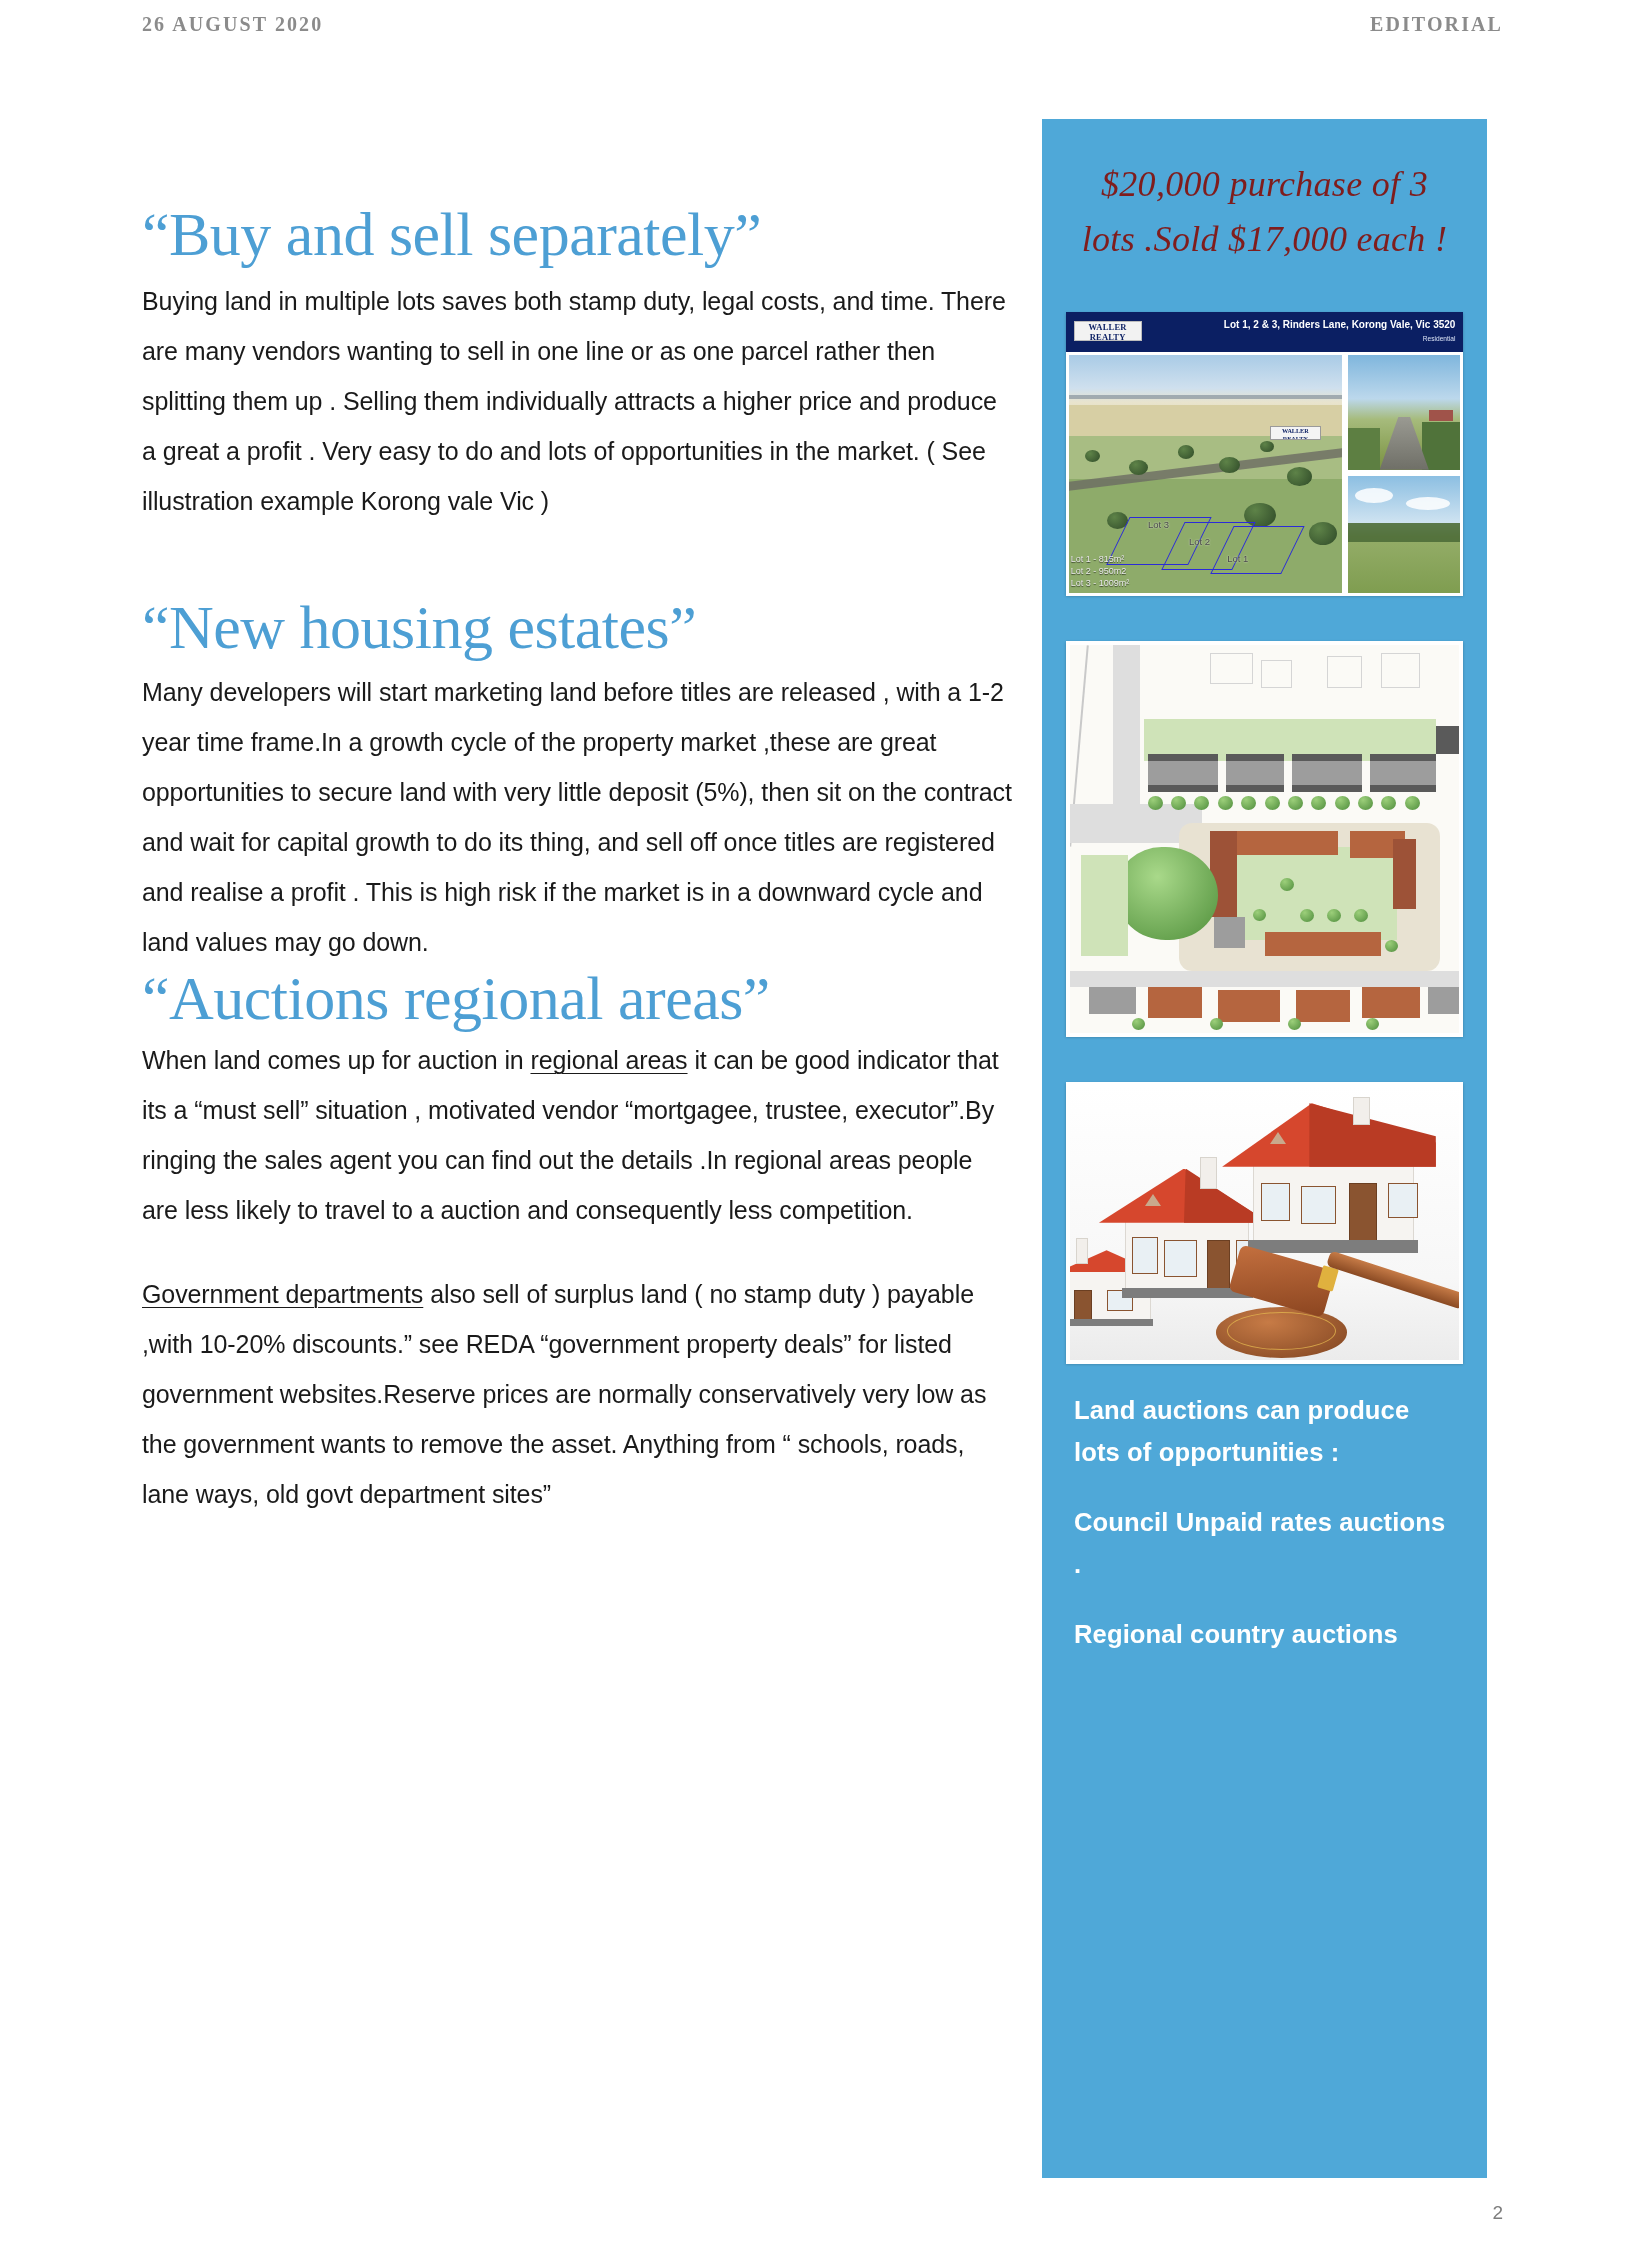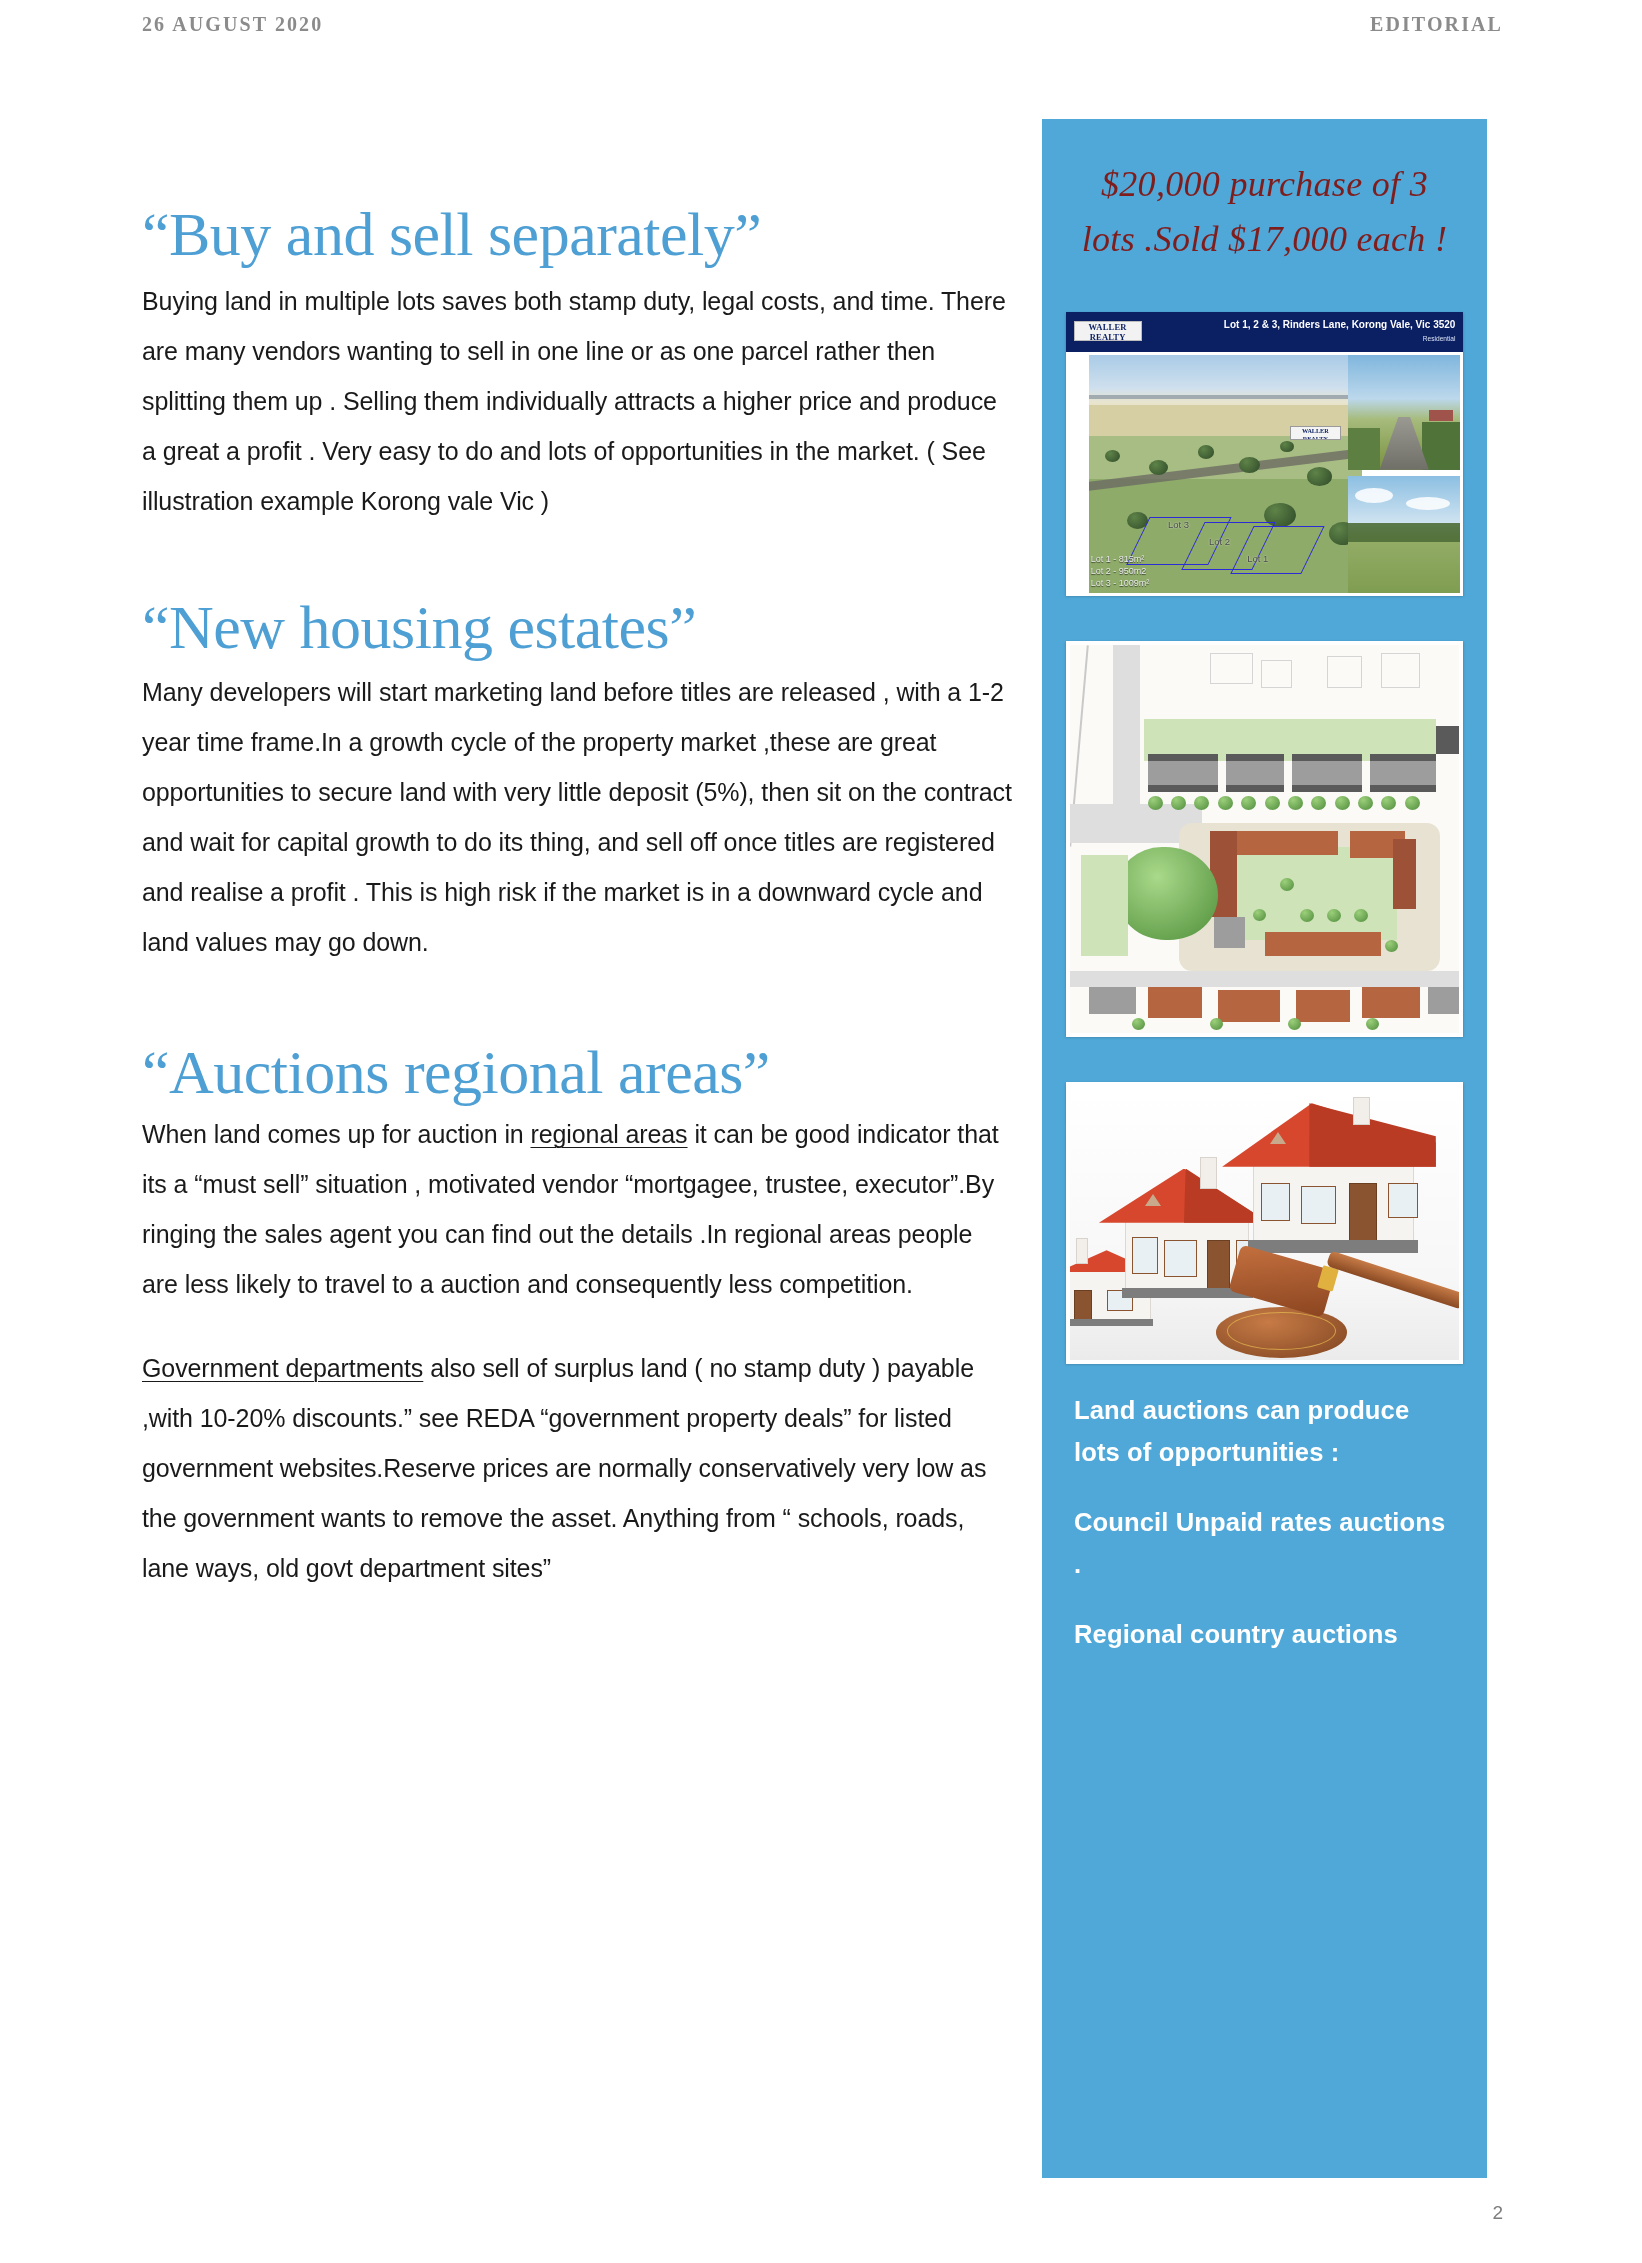--- a/index.html
+++ b/index.html
@@ -35,21 +35,21 @@
     font-family:"Liberation Serif", serif;
     font-weight:400;
     color:#4d9fd4;
     font-size:62px;
     line-height:1.02;
     letter-spacing:-0.5px;
     white-space:nowrap;
   }
   h2.sec-title.t1 { margin-bottom:9.5px; }
   h2.sec-title.t2 { margin-top:70px; margin-bottom:7.6px; }
-  h2.sec-title.t3 { margin-top:74px; margin-bottom:5.7px; }
+  h2.sec-title.t3 { margin-bottom:5.7px; }
 
   p.body {
     font-family:"Liberation Sans", sans-serif;
     font-size:25px;
     line-height:50px;
     color:#1a1a1a;
     letter-spacing:-0.1px;
   }
   p.body + p.body { margin-top:34px; }
   p.body u { text-decoration:underline; text-decoration-thickness:1.4px; text-underline-offset:3.8px; }
@@ -106,21 +106,21 @@
     width:68px; height:20px;
     background:#f2f2f2; border:0.9px solid #bcbcbc;
     text-align:center; overflow:hidden;
   }
   .realty-logo .l1 {
     display:block; font-family:"Liberation Serif", serif;
     font-weight:700; font-size:8.5px; color:#0b1f63; line-height:10.4px;
     letter-spacing:0.2px;
   }
 
-  .listing-body { position:absolute; left:0; top:40px; right:0; bottom:0;margin-left:20px; }
+  .listing-body { position:absolute; left:0; top:40px; right:0; bottom:0; }
 
   
   .aerial {
     position:absolute; left:2.8px; top:2.8px; width:273px; bottom:2.8px;
     background:
       linear-gradient(to bottom, #a9cbe6 0%, #cfe0ee 14%, #e9e4cd 20%, #cfd3a6 34%, #9fb87d 60%, #7c9e5e 100%);
     overflow:hidden;
   }
   .aerial .horizon {
     position:absolute; left:0; top:17%; width:100%; height:3.8px;

